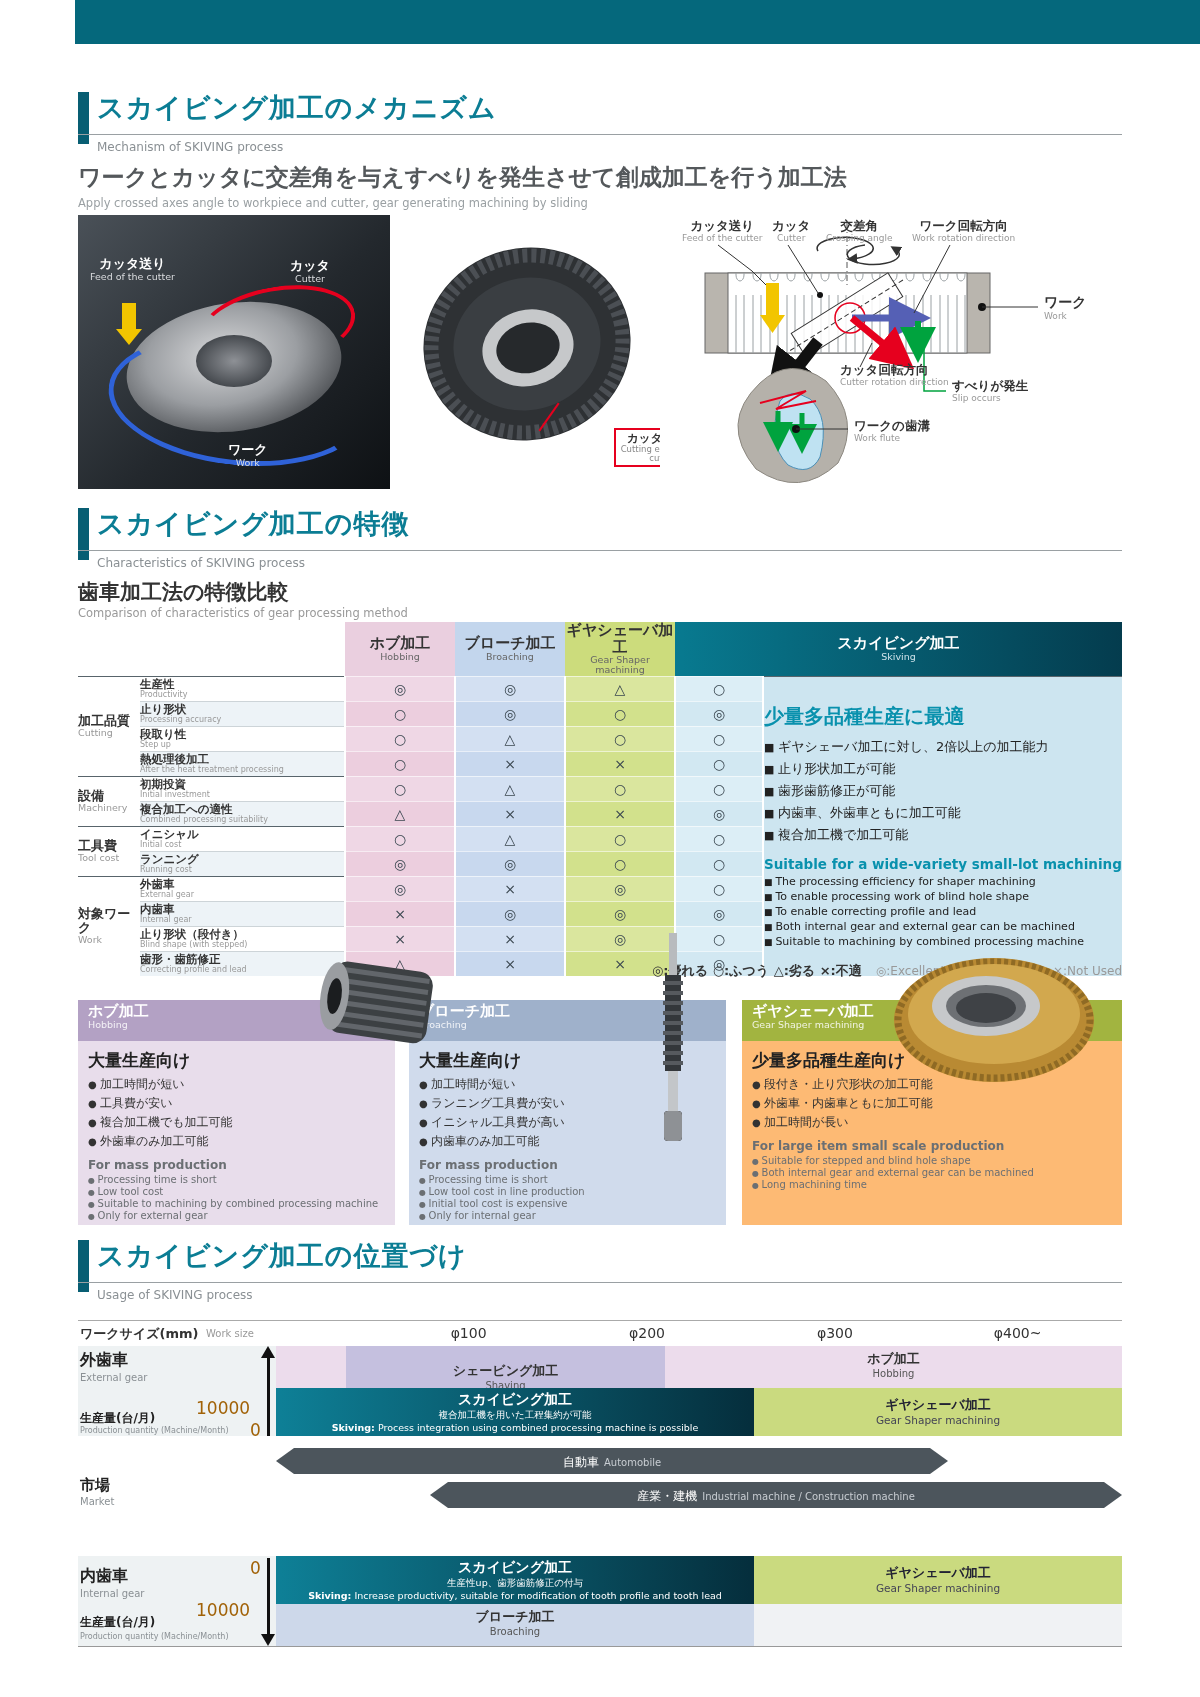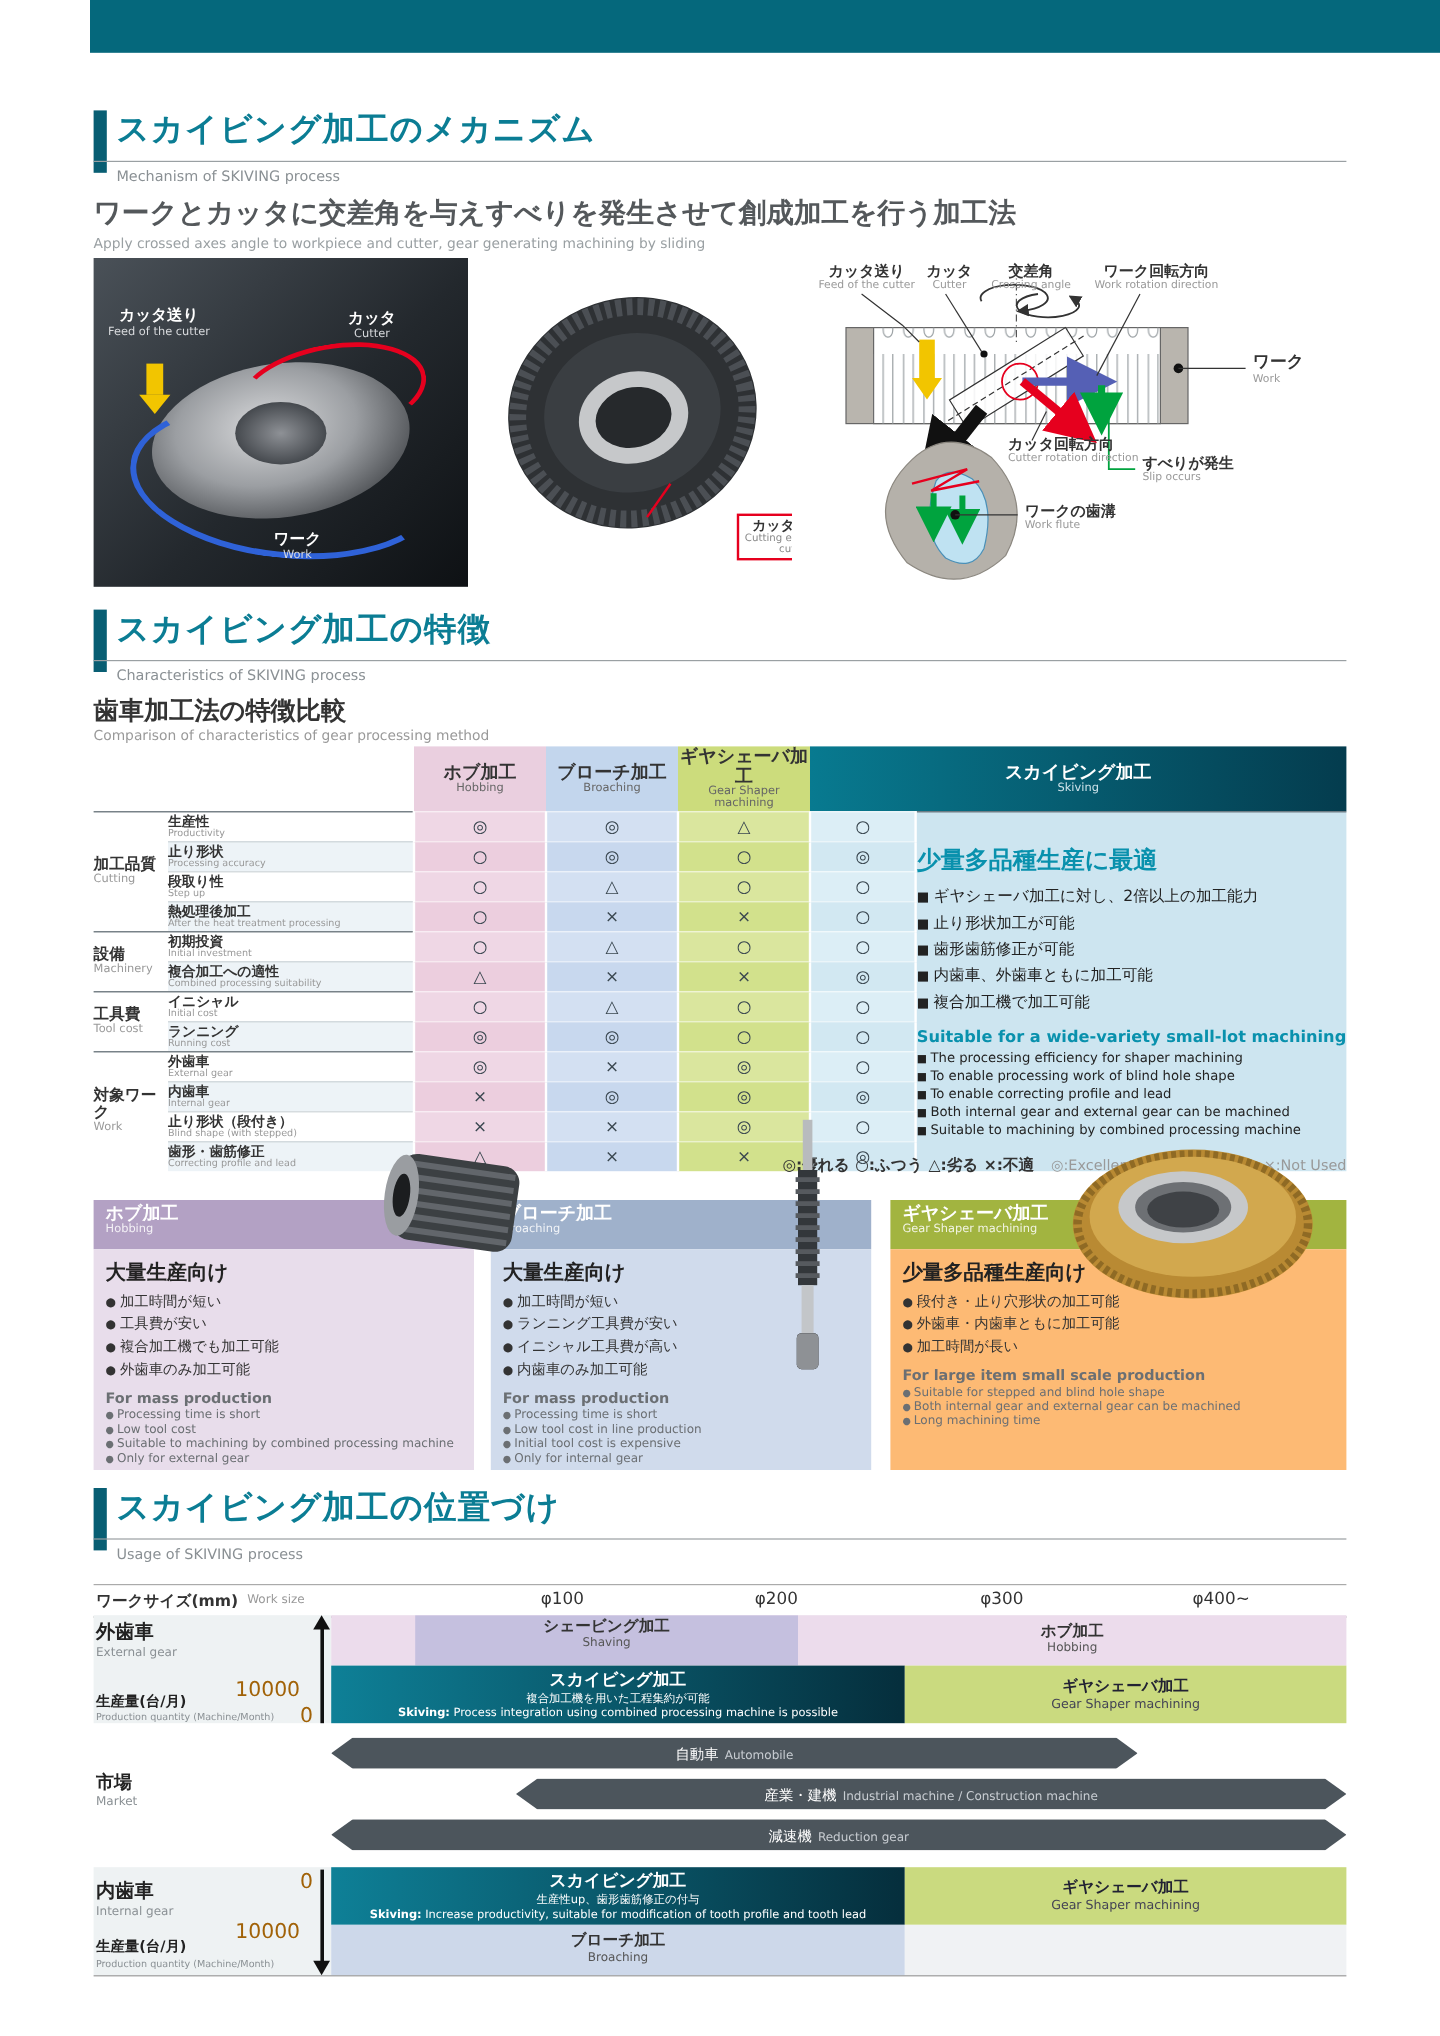--- a/index.html
+++ b/index.html
@@ -598,21 +598,21 @@
       <div class="axlab-en" style="left:2px;top:26px;">External gear</div>
       <div class="axlab-num" style="left:118px;top:52px;">10000</div>
       <div class="axlab-qty" style="left:2px;top:64px;">生産量(台/月)</div>
       <div class="axlab-qen" style="left:2px;top:80px;">Production quantity (Machine/Month)</div>
       <div class="axlab-num" style="left:172px;top:74px;">0</div>
       <div class="axis-line" style="left:189px;top:10px;height:80px;"></div>
       <div class="axis-head-up" style="left:183px;top:0px;"></div>
     </div>
 
     <div class="bar" style="left:198px;top:26px;width:846px;height:42px;background:#ecdcec;">
-      <div class="bar" style="left:70px;top:0;width:319px;height:42px;background:#c5c0df;padding-top:0;">
+      <div class="bar" style="left:70px;top:0;width:319px;height:42px;background:#c5c0df;padding-top:16px;">
         <div class="jp" style="font-size:13px;color:#333;">シェービング加工</div>
         <div style="font-size:10px;color:#555;">Shaving</div>
       </div>
       <div class="bar" style="left:389px;top:0;width:457px;height:42px;padding-top:4px;">
         <div class="jp" style="font-size:13px;color:#333;">ホブ加工</div>
         <div style="font-size:10px;color:#555;">Hobbing</div>
       </div>
     </div>
 
     <div class="bar teal" style="left:198px;top:68px;width:478px;height:48px;padding-top:3px;">
@@ -627,24 +627,20 @@
 
     <div class="axlab-big" style="left:2px;top:156px;font-size:15px;">市場</div>
     <div class="axlab-en" style="left:2px;top:176px;">Market</div>
     <div class="m-arrow" style="left:198px;top:128px;width:672px;">
       <span class="jp">自動車</span>
       <span class="en">Automobile</span>
     </div>
     <div class="m-arrow" style="left:352px;top:162px;width:692px;">
       <span class="jp">産業・建機</span>
       <span class="en">Industrial machine / Construction machine</span>
-    </div>
-    <div class="m-arrow" style="left:198px;top:196px;width:846px;">
-      <span class="jp">減速機</span>
-      <span class="en">Reduction gear</span>
     </div>
 
     <div class="lblcol" style="top:236px;height:90px;">
       <div class="axlab-big" style="left:2px;top:10px;">内歯車</div>
       <div class="axlab-en" style="left:2px;top:32px;">Internal gear</div>
       <div class="axlab-num" style="left:172px;top:2px;">0</div>
       <div class="axlab-num" style="left:118px;top:44px;">10000</div>
       <div class="axlab-qty" style="left:2px;top:58px;">生産量(台/月)</div>
       <div class="axlab-qen" style="left:2px;top:76px;">Production quantity (Machine/Month)</div>
       <div class="axis-line" style="left:189px;top:2px;height:78px;"></div>

